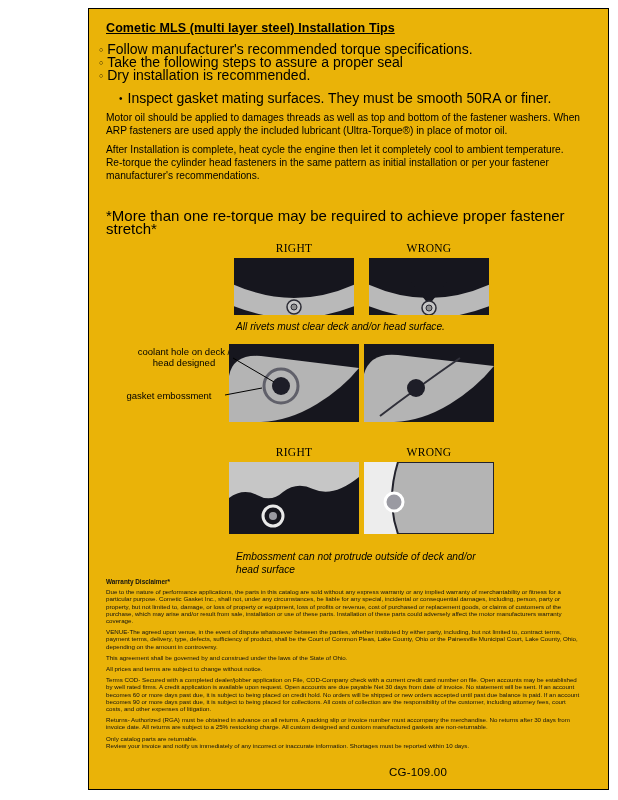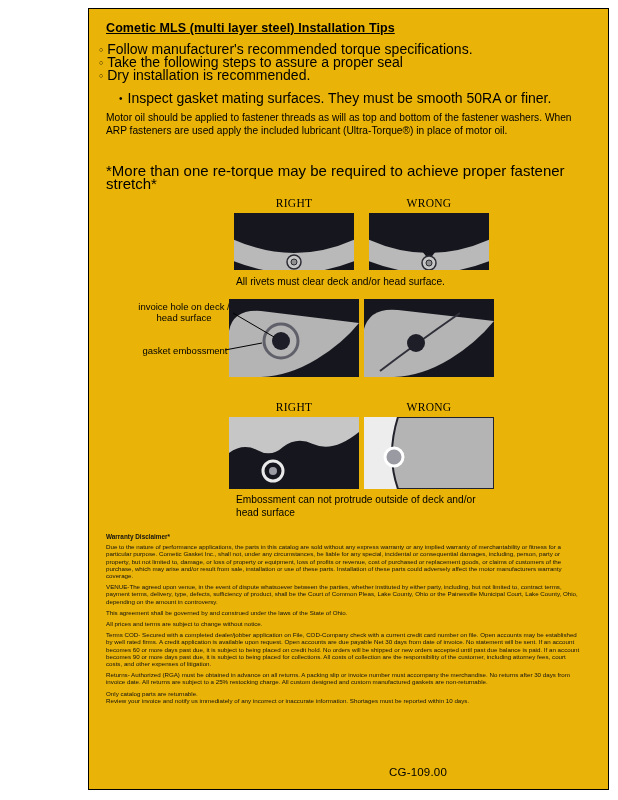--- a/index.html
+++ b/index.html
@@ -21,21 +21,21 @@
   .bullet::before { content:"○"; font-size:7px; line-height:13px; margin-right:4px; }
   .subbullet { display:flex; margin-left:13px;margin-top:10px; }
   .subbullet::before { content:"•"; font-size:10px; line-height:13px; margin-right:5px; }
   .diesel-heading { font-size:11px; font-weight:bold; margin-top:13px; }
   .para { font-size:10.2px; line-height:13px; margin-top:6px; max-width:476px; }
   .note { font-size:15px; line-height:13px; margin-top:27px; }
 
   .diagrams { position:relative; margin-top:7px; height:326px; }
   .dlabel { position:absolute; font-size:11.5px; text-align:center; width:130px; letter-spacing:0.3px;font-family:Liberation Serif, serif; }
   .dimg { position:absolute; line-height:0; }
-  .dcaption { position:absolute; font-size:10.2px; line-height:13px; }
+  .dcaption { position:absolute; font-size:10.2px; line-height:13px;font-style:italic; }
   .pointer-label { position:absolute; font-size:9.5px; line-height:11px; text-align:center; }
   .overlay { position:absolute; left:0; top:0; pointer-events:none; }
 
   .warranty { margin-top:10px; font-size:6.2px; line-height:7.2px; width:476px; color:#111; }
   .warranty .wh { font-weight:bold; margin-bottom:3px; font-size:6.4px; }
   .warranty p { margin-bottom:4px; }
 
   .footer { position:absolute; left:300px; bottom:11px; font-size:11.5px; letter-spacing:0.2px; }
 </style>
 </head>
@@ -53,21 +53,22 @@
       <span>Take the following steps to assure a proper seal</span>
     </div>
     <div class="bullet">
       <span>Dry installation is recommended.</span>
     </div>
     <div class="subbullet">
       <span>Inspect gasket mating surfaces.  They must be smooth 50RA or finer.</span>
     </div>
   </div>
 
-  <div class="para">Motor oil should be applied to fastener threads as will as top and bottom of the fastener washers. When ARP fasteners are used apply the included lubricant (Ultra-Torque®) in place of motor oil.</div>
+  <div class="para">Motor oil should be applied to damages threads as well as top and bottom of the fastener washers. When ARP fasteners are used apply the included lubricant (Ultra-Torque®) in place of motor oil.</div>
+  <div class="para">After Installation is complete, heat cycle the engine then let it completely cool to ambient temperature. Re-torque the cylinder head fasteners in the same pattern as initial installation or per your fastener manufacturer's recommendations.</div>
   <div class="note">*More than one re-torque may be required to achieve proper fastener stretch*</div>
 
   <div class="diagrams">
 
     <div class="dlabel" style="left:123px; top:0;">RIGHT</div>
     <div class="dlabel" style="left:258px; top:0;">WRONG</div>
 
     <div class="dimg" style="left:128px; top:16px;">
       <svg width="120" height="57" viewBox="0 0 120 57">
         <rect width="120" height="57" fill="#16161e"></rect>
@@ -80,22 +81,22 @@
       <svg width="120" height="57" viewBox="0 0 120 57">
         <rect width="120" height="57" fill="#16161e"></rect>
         <path d="M-8 34 Q60 66 128 34" stroke="#b9b9b9" stroke-width="20" fill="none"></path>
         <path d="M42 24 L60 47 L78 24 Z" fill="#16161e"></path>
         <circle cx="60" cy="50" r="7" fill="#c6c6c6" stroke="#2b2b34" stroke-width="1.5"></circle>
         <circle cx="60" cy="50" r="3" fill="#8f8f8f" stroke="#2b2b34" stroke-width="1"></circle>
       </svg>
     </div>
     <div class="dcaption" style="left:130px; top:78px;">All rivets must clear deck and/or head surface.</div>
 
-    <div class="pointer-label" style="left:30px; top:104px; width:96px;">invoice hole on deck / head surface</div>
-    <div class="pointer-label" style="left:24px; top:148px; width:110px;">gasket embossment</div>
+    <div class="pointer-label" style="left:30px; top:104px; width:96px;">coolant hole on deck / head designed</div>
+    <div class="pointer-label" style="left:8px; top:148px; width:110px;">gasket embossment</div>
 
     <div class="dimg" style="left:123px; top:102px;">
       <svg width="130" height="78" viewBox="0 0 130 78">
         <rect width="130" height="78" fill="#16161e"></rect>
         <path d="M0 78 L0 32 Q4 10 32 12 L130 24 Q114 44 88 60 Q60 77 32 78 Z" fill="#b4b4b4"></path>
         <circle cx="52" cy="42" r="17" fill="none" stroke="#60606a" stroke-width="3"></circle>
         <circle cx="52" cy="42" r="9" fill="#1e1e28"></circle>
       </svg>
     </div>
     <div class="dimg" style="left:258px; top:102px;">
@@ -118,21 +119,21 @@
         <circle cx="44" cy="54" r="4" fill="#9a9aa2"></circle>
       </svg>
     </div>
     <div class="dimg" style="left:258px; top:220px;">
       <svg width="130" height="72" viewBox="0 0 130 72">
         <rect width="130" height="72" fill="#ededed"></rect>
         <path d="M34 0 L130 0 L130 72 L34 72 Q22 38 34 0 Z" fill="#b4b4b4" stroke="#22222c" stroke-width="2"></path>
         <circle cx="30" cy="40" r="9" fill="#9a9aa2" stroke="#ffffff" stroke-width="3"></circle>
       </svg>
     </div>
-    <div class="dcaption" style="left:130px; top:296px; width:256px;">Embossment can not protrude outside of deck and/or head surface</div>
+    <div class="dcaption" style="left:130px; top:308px; width:256px;">Embossment can not protrude outside of deck and/or head surface</div>
 
     <svg class="overlay" width="489" height="326" viewBox="0 0 489 326">
       <line x1="127" y1="116" x2="168" y2="140" stroke="#000" stroke-width="1"></line>
       <line x1="119" y1="153" x2="156" y2="146" stroke="#000" stroke-width="1"></line>
     </svg>
   </div>
 
   <div class="warranty">
     <div class="wh">Warranty Disclaimer*</div>
     <p>Due to the nature of performance applications, the parts in this catalog are sold without any express warranty or any implied warranty of merchantability or fitness for a particular purpose.  Cometic Gasket Inc., shall not, under any circumstances, be liable for any special, incidental or consequential damages, including, person, party or property, but not limited to, damage, or loss of property or equipment, loss of profits or revenue, cost of purchased or replacement goods, or claims of customers of the purchase, which may arise and/or result from sale, installation or use of these parts.  Installation of these parts could adversely affect the motor manufacturers warranty coverage.</p>

